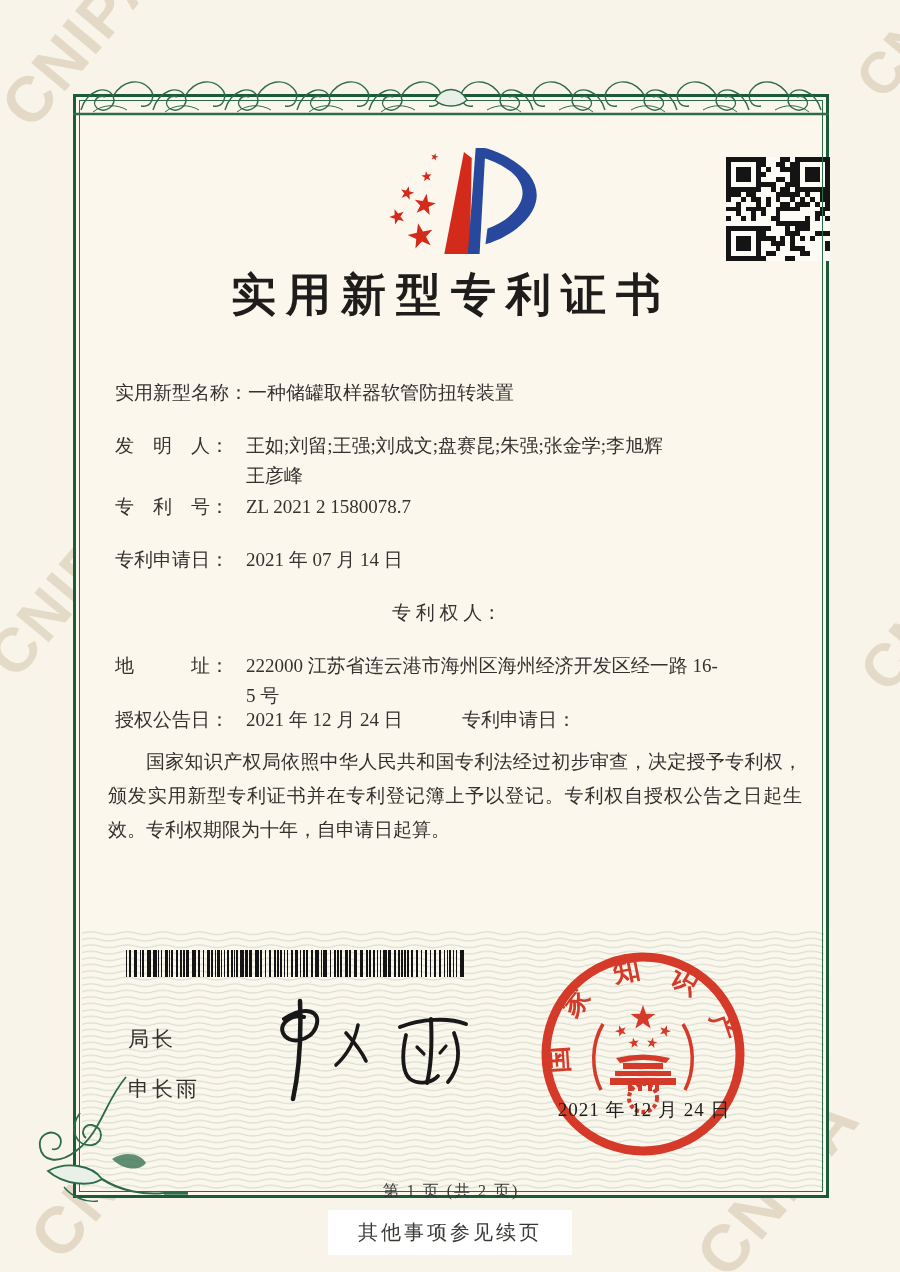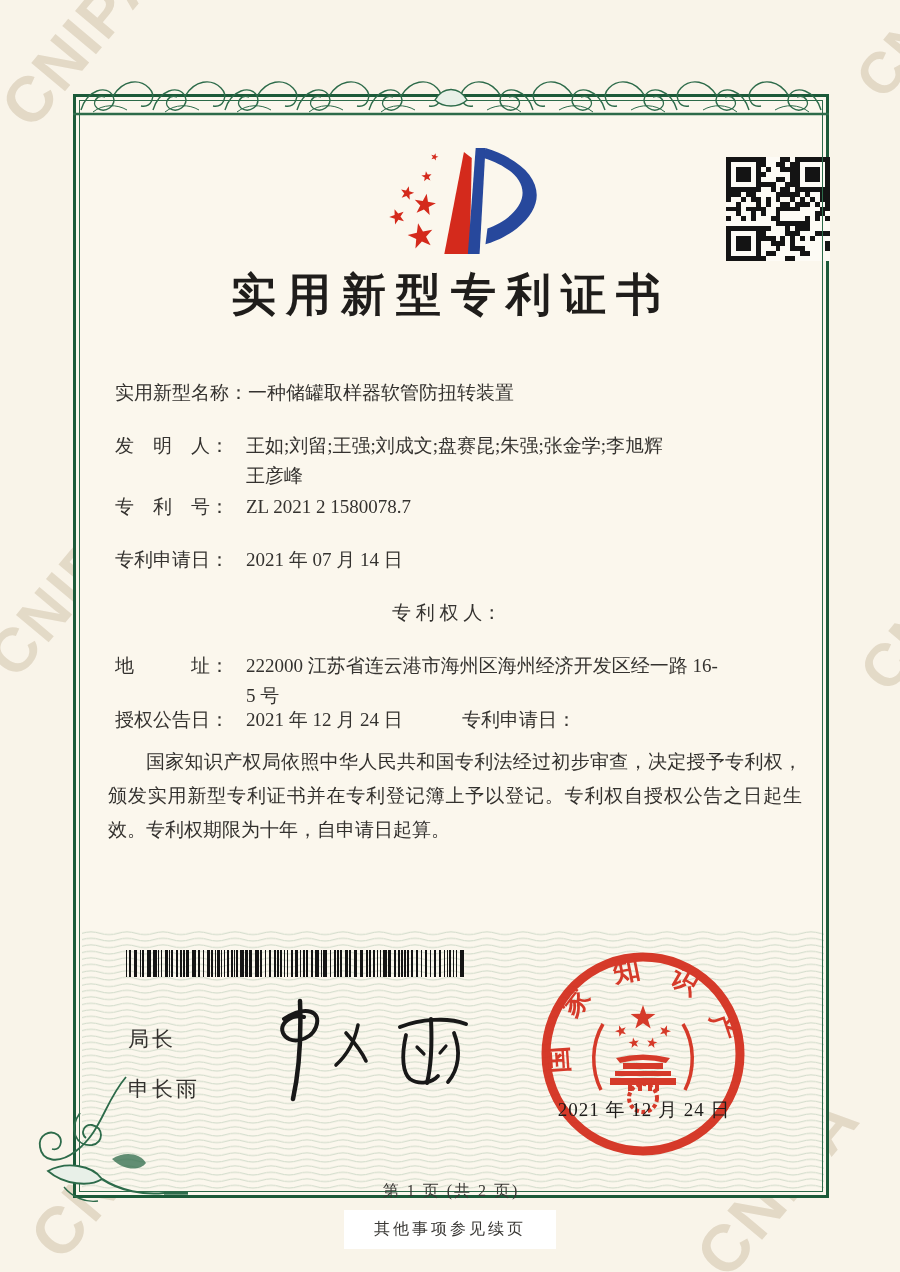--- a/index.html
+++ b/index.html
@@ -84,21 +84,21 @@
   .seal-date{
     position:absolute;left:466px;top:1000px;width:204px;text-align:center;
     font-size:19px;color:#1e1c1a;z-index:6;letter-spacing:1px;white-space:pre;
   }
   .page-info{
     position:absolute;left:0;top:1062px;width:100%;text-align:center;
     font-size:16px;color:#3a3835;letter-spacing:2px;z-index:4;margin-top:22px;
   }
   .note{
     position:absolute;left:50%;transform:translateX(-50%);top:1210px;
-    background:#ffffff;padding:9px 30px;font-size:16px;letter-spacing:3px;
+    background:#ffffff;padding:9px 30px;font-size:20px;letter-spacing:3px;
     color:#3a3835;z-index:3;white-space:nowrap;
   }
 </style>
 </head>
 <body>
 
 <span class="wm wm1">CNIPA</span>
 <span class="wm wm2">CNIPA</span>
 <span class="wm wm3">CNIPA</span>
 <span class="wm wm4">CNIPA</span>

